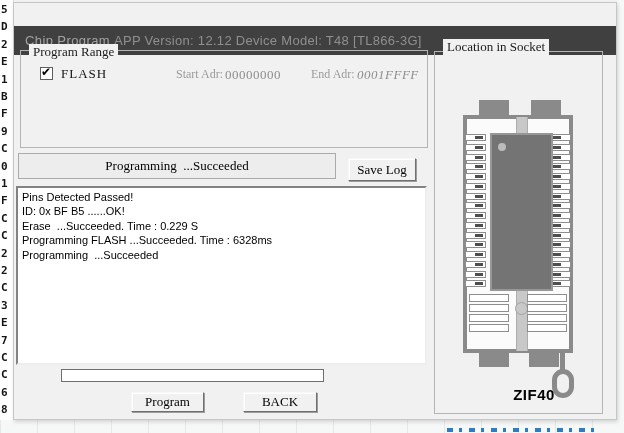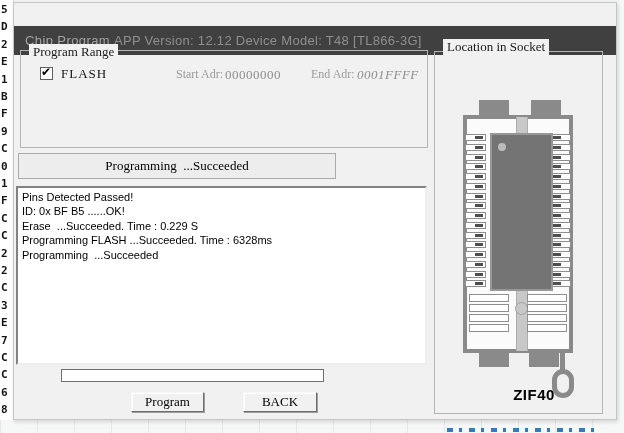--- a/index.html
+++ b/index.html
@@ -125,20 +125,21 @@
     <div class="checkbox">
       <span class="checkmark" style="display: block;">✔</span>
     </div>
     <span class="flash-label serif">FLASH</span>
     <span class="adr-label serif" style="left:162px;">Start Adr:</span>
     <span class="adr-value serif" style="left:211px;">00000000</span>
     <span class="adr-label serif" style="left:297px;">End Adr:</span>
     <span class="adr-value serif" style="left:343px;font-style:italic;">0001FFFF</span>
 
     <div class="statusbox serif">Programming  ...Succeeded</div>
+    <div class="btn3d savelog serif">Save Log</div>
 
     <div class="logbox">
         <div class="log-line">Pins Detected Passed!</div>
         <div class="log-line">ID: 0x BF B5 ......OK!</div>
         <div class="log-line">Erase  ...Succeeded. Time : 0.229 S</div>
         <div class="log-line">Programming FLASH ...Succeeded. Time : 6328ms</div>
         <div class="log-line">Programming  ...Succeeded</div>
       </div>
 
     <div class="progress">

